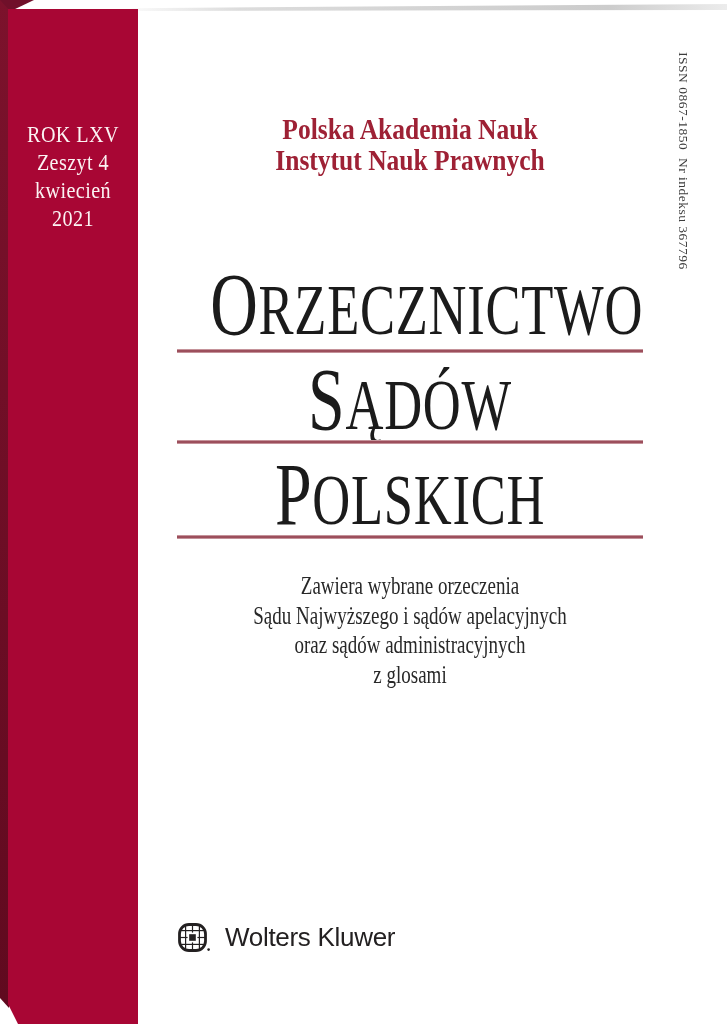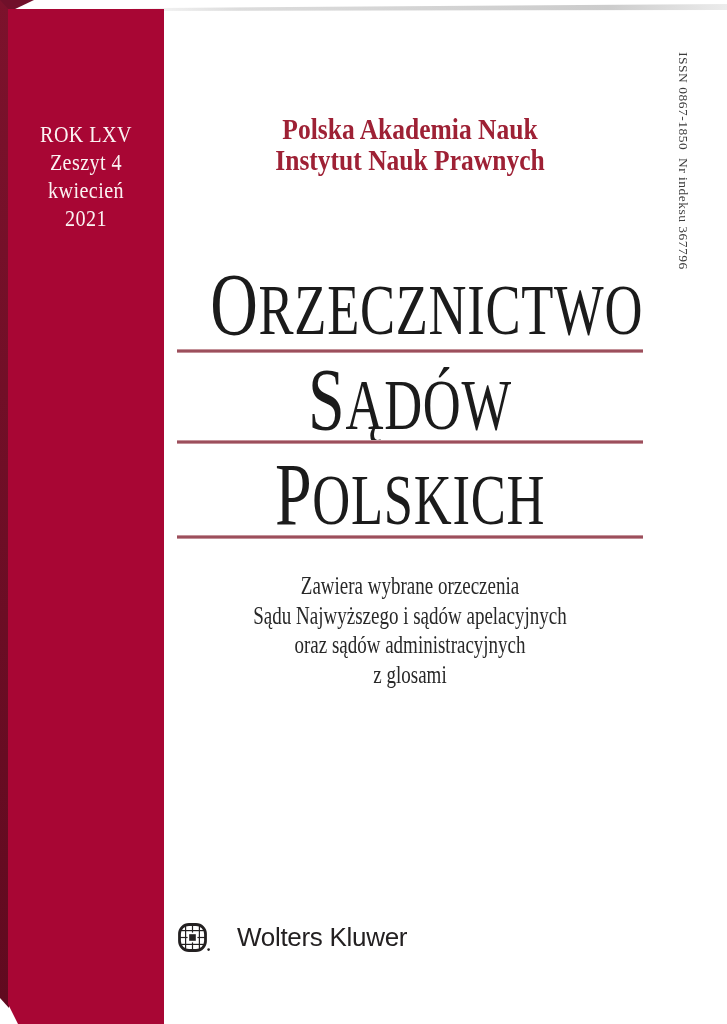--- a/index.html
+++ b/index.html
@@ -21,21 +21,21 @@
     clip-path:polygon(0 0, 100% 0, 26% 85%, 0 100%);
   }
   .spine-edge {
     position:absolute; left:0; top:0; width:9px; height:1008px;
     background:linear-gradient(180deg,#7c122c,#600a1f);
     clip-path:polygon(0 0, 100% 10px, 100% 100%, 0 calc(100% - 10px));
   }
 
   
   .band {
-    position:absolute; left:8px; top:9px; width:156px; height:1015px;
+    position:absolute; left:8px; top:9px; width:130px; height:1015px;
     background:#a80634;
     clip-path:polygon(0 0, 100% 0, 100% 100%, 10px 100%, 0 calc(100% - 20px));
   }
   .band-text {
     position:absolute; left:0; right:0; top:111px;
     text-align:center; color:#fbf3f3;
     font-size:24px; line-height:28px; letter-spacing:0.5px;
     transform:scaleX(0.84); transform-origin:50% 0;
   }
 
@@ -80,21 +80,21 @@
   .issn {
     position:absolute; left:675px; top:52px;
     writing-mode:vertical-rl;
     font-size:13.5px; letter-spacing:0.5px; color:#3d3d3d;
     white-space:pre;
   }
 
   
   .brand {
     position:absolute; left:178px; top:922px;
-    display:flex; align-items:center; gap:27px;
+    display:flex; align-items:center; gap:15px;
   }
   .brand-name {
     font-family:"Liberation Sans", sans-serif;
     font-size:26px; letter-spacing:-0.3px; color:#232021;
   }
 </style>
 </head>
 <body>
 
 <div class="page">

